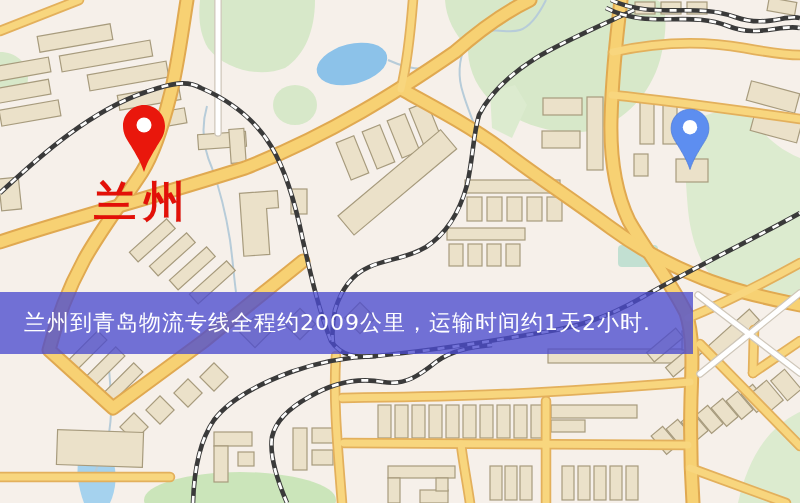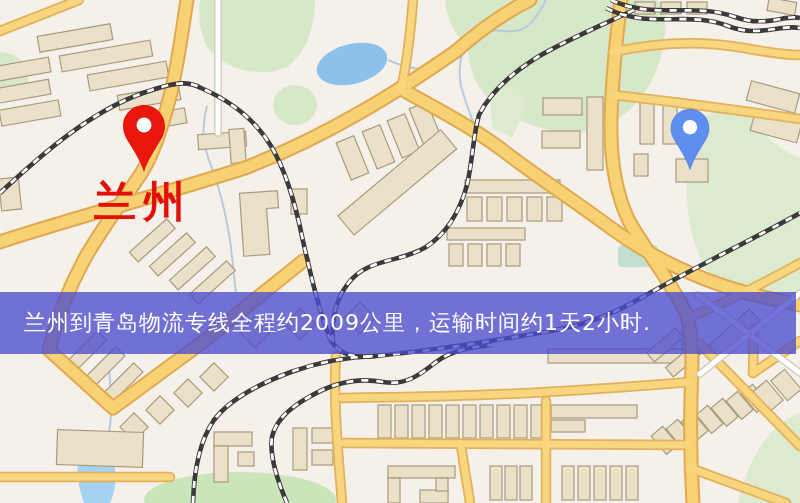--- a/index.html
+++ b/index.html
@@ -19,21 +19,21 @@
   .rlB{fill:none;stroke:#fdfdfd;stroke-width:2.7;stroke-dasharray:7 8}
   .bld{fill:#ebe1c9;stroke:#a79b7d;stroke-width:1.2}
   .stream{fill:none;stroke:#b7ccd9;stroke-width:2}
   .city-label{
     position:absolute;font-size:42px;line-height:1;font-weight:bold;
     letter-spacing:7px;white-space:nowrap;
     font-family:"DejaVu Sans","Liberation Sans",sans-serif;
     text-shadow:0 0 1px rgba(0,0,0,.15);
   }
   .banner{
-    position:absolute;left:0;top:292px;width:796px;height:62px;
+    position:absolute;left:0;top:292px;width:693px;height:62px;
     display:flex;align-items:center;box-sizing:border-box;padding-left:24px;
   }
   .banner span{
     font-size:22px;letter-spacing:1px;white-space:nowrap;
     font-family:"DejaVu Sans","Liberation Sans",sans-serif;
   }
 </style>
 </head>
 <body>
 

